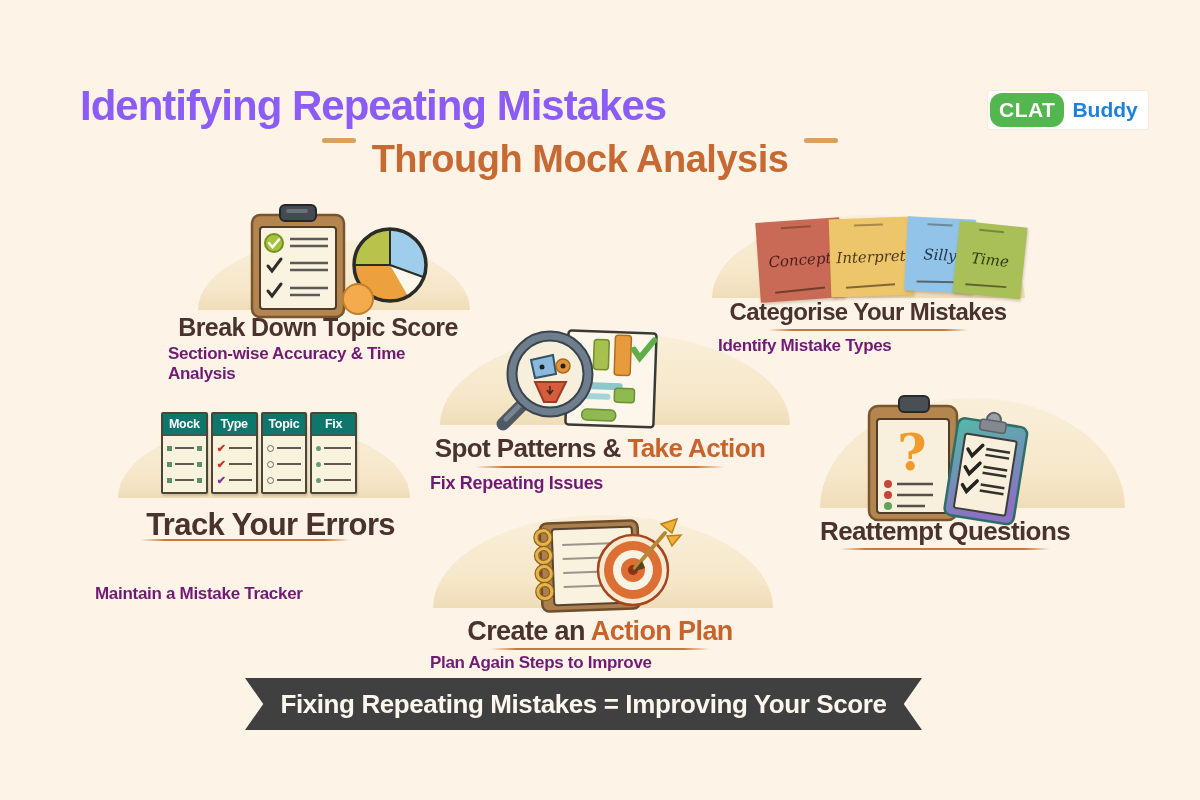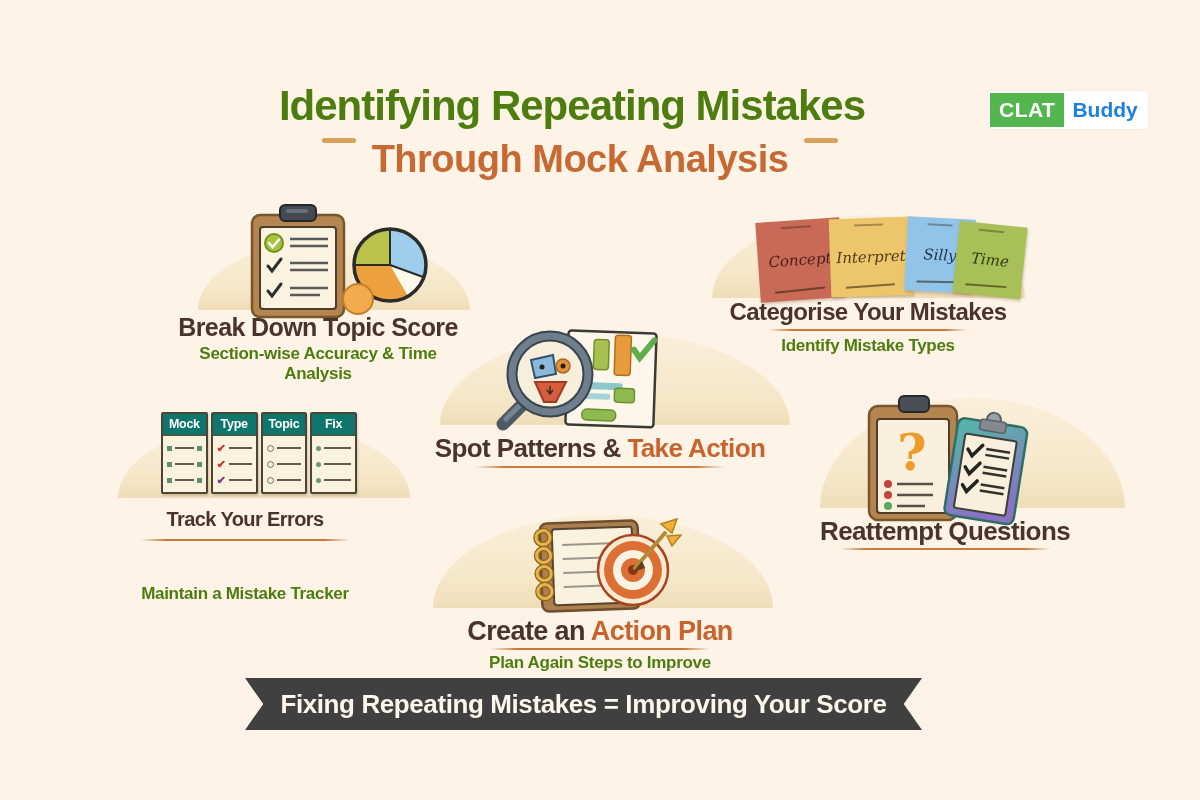--- a/index.html
+++ b/index.html
@@ -1,50 +1,50 @@
 <!DOCTYPE html>
 <html><head>
 <meta charset="utf-8">
 <style>
   * { margin:0; padding:0; box-sizing:border-box; }
   html,body { width:1200px; height:800px; }
   body { font-family:"Liberation Sans", sans-serif; background:#fdf4e7; overflow:hidden; }
   #canvas { position:relative; width:1200px; height:800px; background:#fdf4e7; }
 
   
-  .main-title { position:absolute; left:72px; top:82px; width:1000px; text-align:center;
-    font-size:42px; font-weight:bold; letter-spacing:-1px; color:#4d7c0f; }
+  .main-title { position:absolute; left:80px; top:82px; width:1000px; text-align:left;
+    font-size:42px; font-weight:bold; letter-spacing:-1px; color:#8b5cf6; }
   .sub-title-row { position:absolute; left:80px; top:138px; width:1000px;
     display:flex; justify-content:center; gap:16px; }
   .sub-title { font-size:38px; font-weight:bold; letter-spacing:-0.5px; color:#c76932; }
   .dash { width:34px; height:5px; border-radius:3px; background:#d9a05e; }
 
   .logo { position:absolute; left:988px; top:91px; display:flex; align-items:stretch;
     background:#ffffff; border-radius:3px; padding:2px; box-shadow:0 0 0 1px rgba(0,0,0,0.03); }
   .logo-clat { background:#54b64e; color:#ffffff; font-size:21px; font-weight:bold;
-    padding:5px 9px; letter-spacing:0.5px; border-radius:0; }
+    padding:5px 9px; letter-spacing:0.5px; border-radius:12px; }
   .logo-buddy { background:#ffffff; color:#1e80dd; font-size:21px; font-weight:bold;
     padding:5px 8px; }
 
   
   .dome { position:absolute; border-radius:50% 50% 0 0 / 100% 100% 0 0;
     background:linear-gradient(180deg,#f9efda 0%,#f6e7c9 70%,#efddb8 100%); }
   #dome-1 { left:198px; top:240px; width:272px; height:70px; }
   #dome-2 { left:712px; top:215px; width:313px; height:83px; }
   #dome-3 { left:440px; top:333px; width:350px; height:92px; }
   #dome-4 { left:118px; top:423px; width:292px; height:75px; }
   #dome-5 { left:820px; top:398px; width:305px; height:110px; }
   #dome-6 { left:433px; top:515px; width:340px; height:93px; }
 
   .sec-title { position:absolute; text-align:center; font-weight:bold; color:#4a332c;
     letter-spacing:-0.6px; line-height:1.05; }
   .sec-title .accent { color:#c8632c; }
   .sec-underline { position:absolute; height:2px;
     background:linear-gradient(90deg, rgba(200,122,58,0) 0%, #c87a3a 12%, #c87a3a 88%, rgba(200,122,58,0) 100%); }
-  .sec-sub { position:absolute; text-align:center; font-weight:bold; color:#4d7c0f;
+  .sec-sub { position:absolute; font-weight:bold; color:#701a75;
     font-size:17px; letter-spacing:-0.3px; }
 
   .illus { position:absolute; }
 
   
   .notes-wrap { position:absolute; left:758px; top:208px; width:262px; height:100px; }
   .note { position:absolute; display:flex; align-items:center; justify-content:center;
     font-family:"DejaVu Serif", serif; font-style:italic; font-size:15px;
     box-shadow:1px 2px 3px rgba(90,60,20,0.25); }
   .note::after { content:""; position:absolute; bottom:9px; left:18%; width:60%; height:2px;
@@ -172,20 +172,21 @@
     <circle cx="68" cy="38" r="7" fill="#e0933c" stroke="#a96a1e" stroke-width="1.5"></circle>
     <circle cx="47" cy="39" r="2.5" fill="#22211d"></circle>
     <circle cx="68" cy="38" r="2.5" fill="#22211d"></circle>
     <path d="M40 54 L71 54 L61 74 L49 74 Z" fill="#d75b3d" stroke="#9c3a24" stroke-width="2"></path>
     <path d="M55 58 v7 m-3 -3 l3 4 l3 -4" stroke="#3a2a1a" stroke-width="1.5" fill="none"></path>
   </svg>
   <div class="sec-title" style="left:430px; top:435px; width:340px; font-size:26px;">
     <span>Spot Patterns &amp; </span><span class="accent">Take Action</span>
   </div>
   <div class="sec-underline" style="left:475px; top:466px; width:250px;"></div>
+  <div class="sec-sub" style="left:430px; top:473px; width:340px; font-size:18px;">Fix Repeating Issues</div>
 
   <div class="tracker">
     <div class="t-col">
       <div class="t-head">Mock</div>
       <div class="t-body">
         <div class="t-row">
             <span class="g-sq"></span>
             <span class="g-line"></span>
             <span class="g-sq"></span>
           </div>
@@ -246,21 +247,21 @@
             <span class="g-dot"></span>
             <span class="g-line"></span>
           </div>
         <div class="t-row">
             <span class="g-dot"></span>
             <span class="g-line"></span>
           </div>
       </div>
     </div>
   </div>
-  <div class="sec-title" style="left:95px; top:509px; width:300px; font-size:20px;">
+  <div class="sec-title" style="left:95px; top:509px; width:300px; font-size:31px;text-align:right;">
     <span>Track Your Errors</span><span class="accent"></span>
   </div>
   <div class="sec-underline" style="left:140px; top:539px; width:210px;"></div>
   <div class="sec-sub" style="left:95px; top:546px; width:300px;margin-top:38px;">Maintain a Mistake Tracker</div>
 
   <svg class="illus" style="left:863px; top:392px;" width="170" height="135" viewBox="0 0 170 135">
     <defs>
       <linearGradient id="tealgrad" x1="0" y1="0" x2="0.4" y2="1">
         <stop offset="0" stop-color="#52b9a8"></stop>
         <stop offset="1" stop-color="#8a72c4"></stop>

